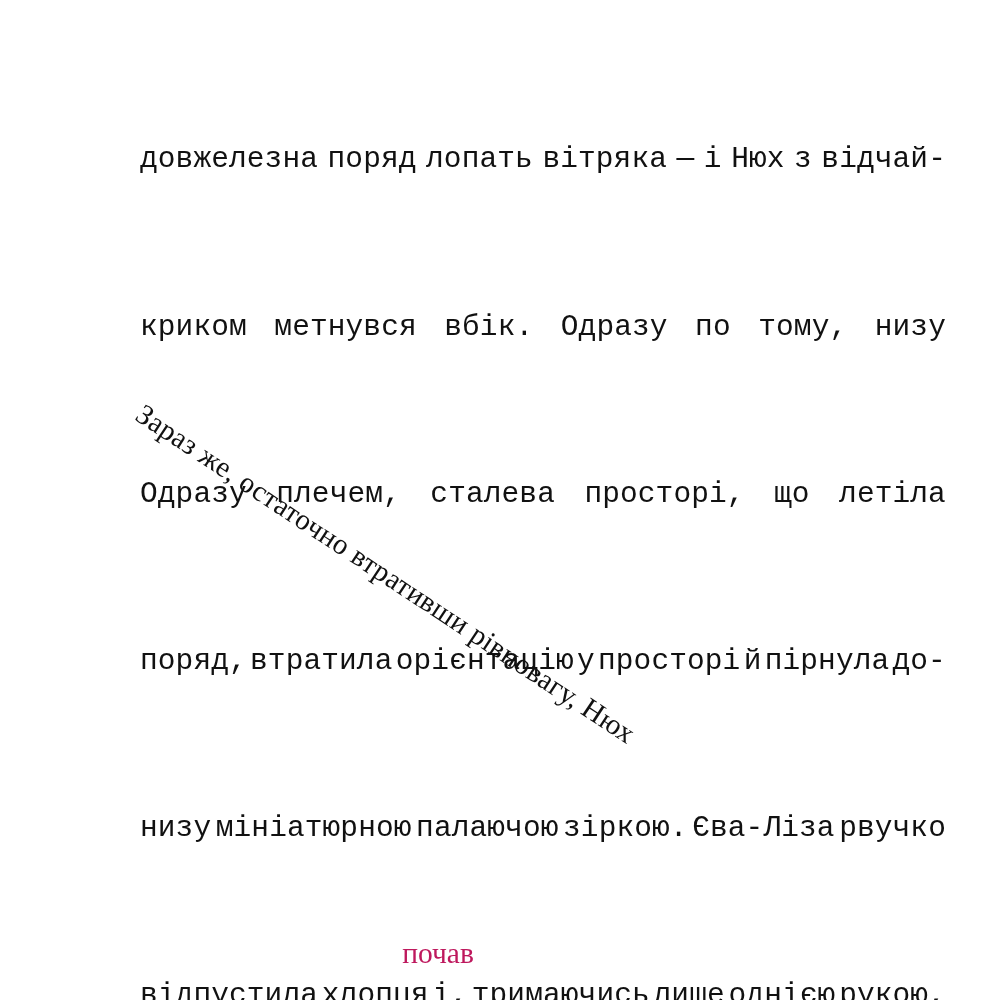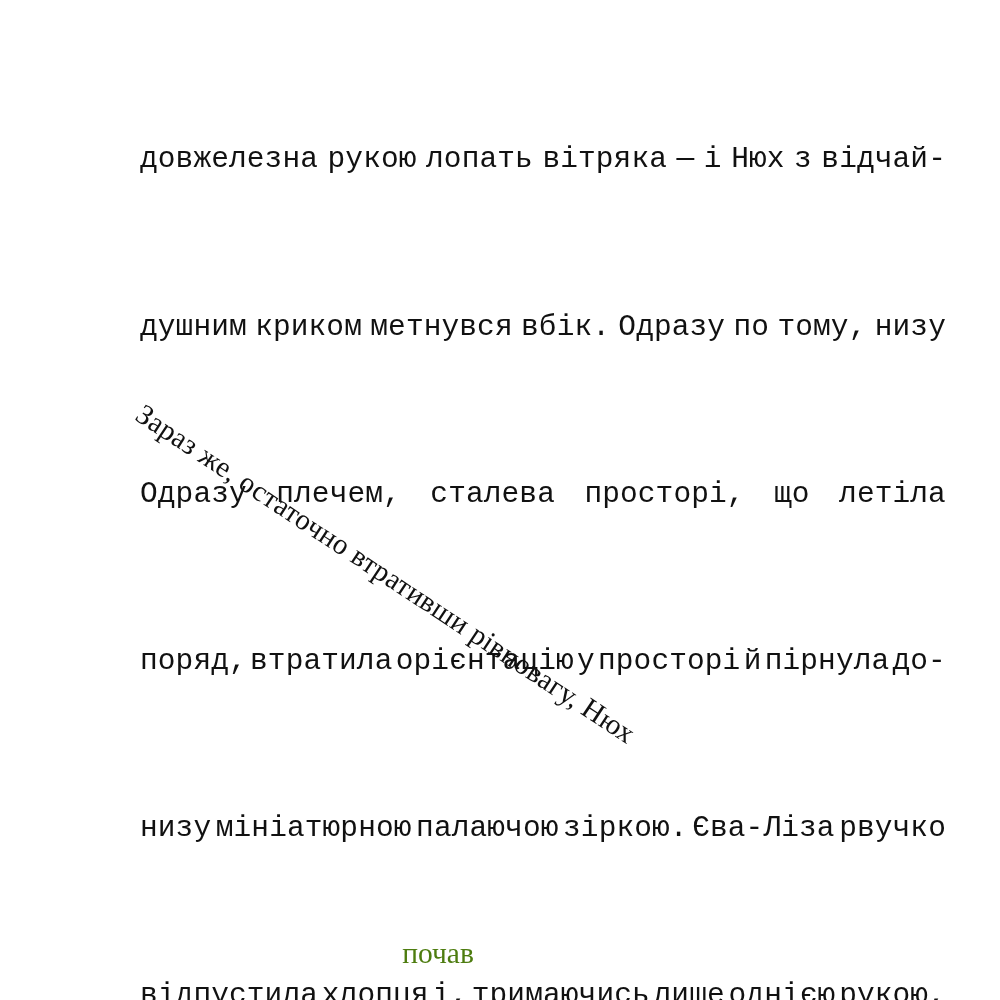--- a/index.html
+++ b/index.html
@@ -78,48 +78,47 @@
 
   
   #bottom-word {
     position: absolute;
     left: 0;
     top: 936px;
     width: 860px;
     text-align: center;
     font-size: 29.5px;
     line-height: 34px;
-    color: #4d7c0f;
+    color: #be185d;
   }
   #bottom-word .bw-text {
     display: inline-block;
     padding-left: 16px;
   }
 </style>
 </head>
 <body>
 
 <div id="page">
 
   <div id="body-paragraph">
 
     <div class="para-line justified">
       <span class="lw">довжелезна</span>
-      <span class="lw">рукою</span>
+      <span class="lw">поряд</span>
       <span class="lw">лопать</span>
       <span class="lw">вітряка</span>
       <span class="lw">—</span>
       <span class="lw">і</span>
       <span class="lw">Нюх</span>
       <span class="lw">з</span>
       <span class="lw">відчай-</span>
     </div>
 
     <div class="para-line justified">
-      <span class="lw">душним</span>
       <span class="lw">криком</span>
       <span class="lw">метнувся</span>
       <span class="lw">вбік.</span>
       <span class="lw">Одразу</span>
       <span class="lw">по</span>
       <span class="lw">тому,</span>
       <span class="lw">низу</span>
     </div>
 
     <div class="para-line justified">

